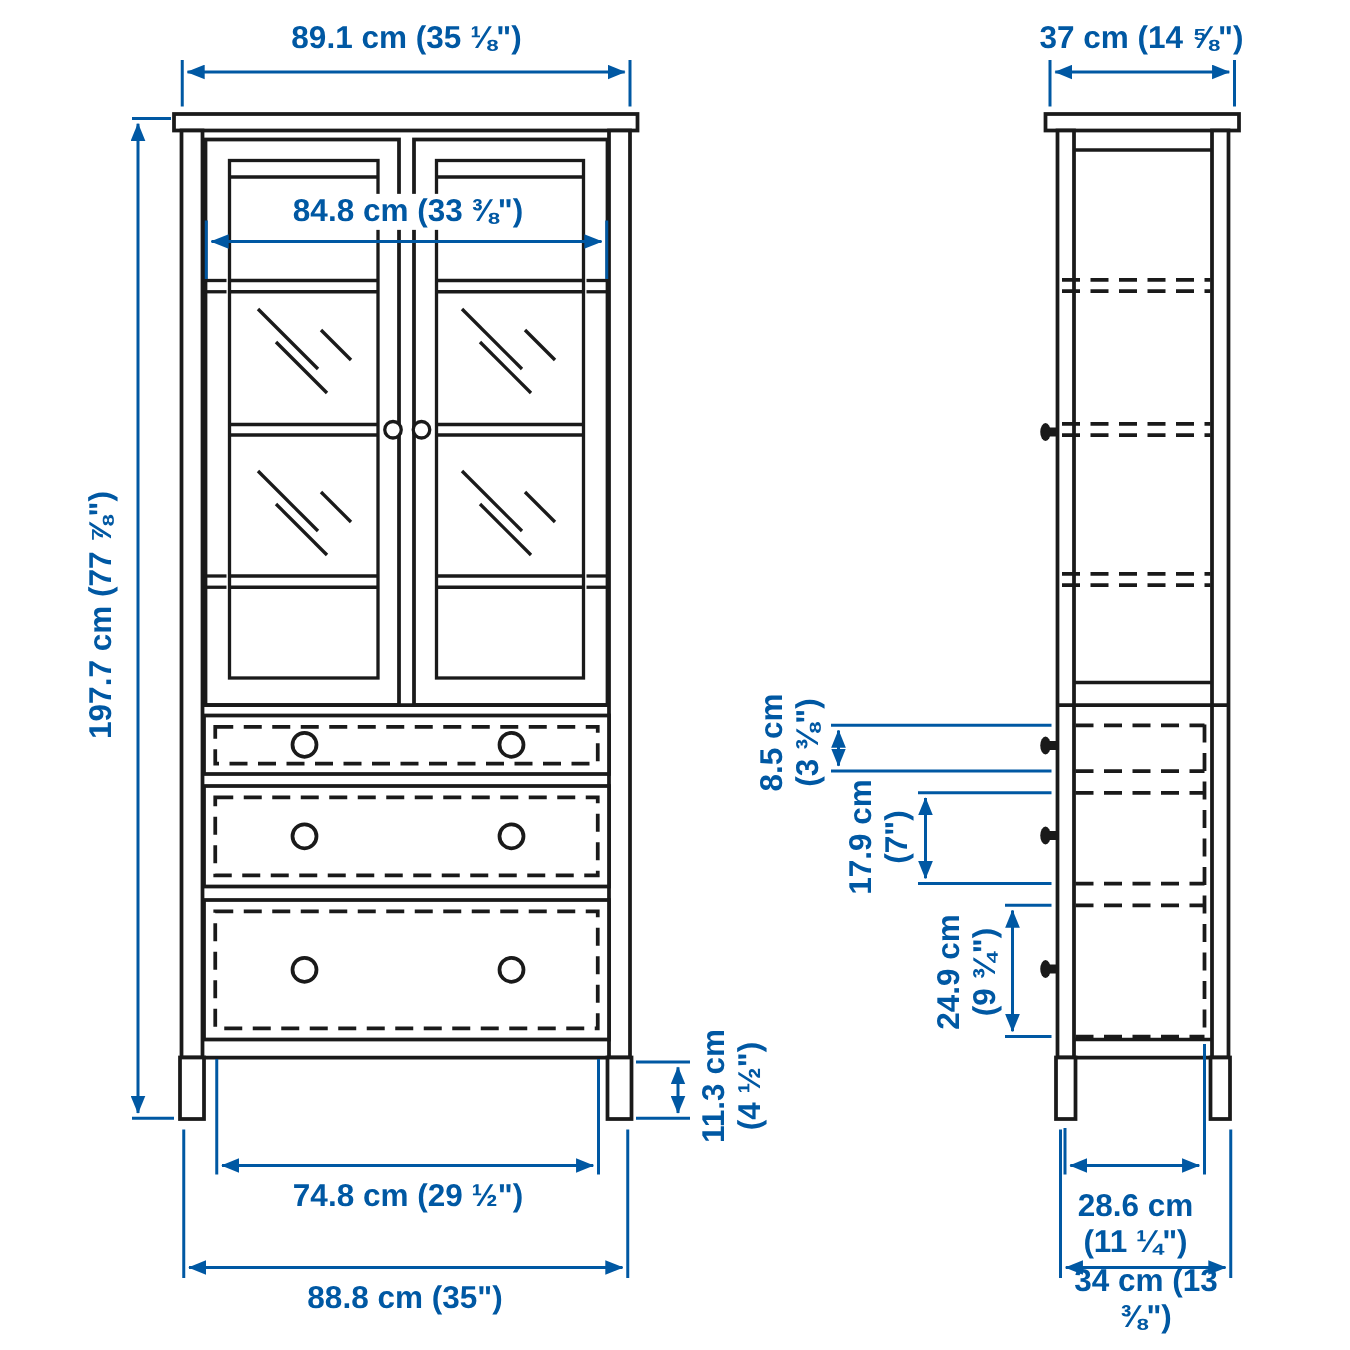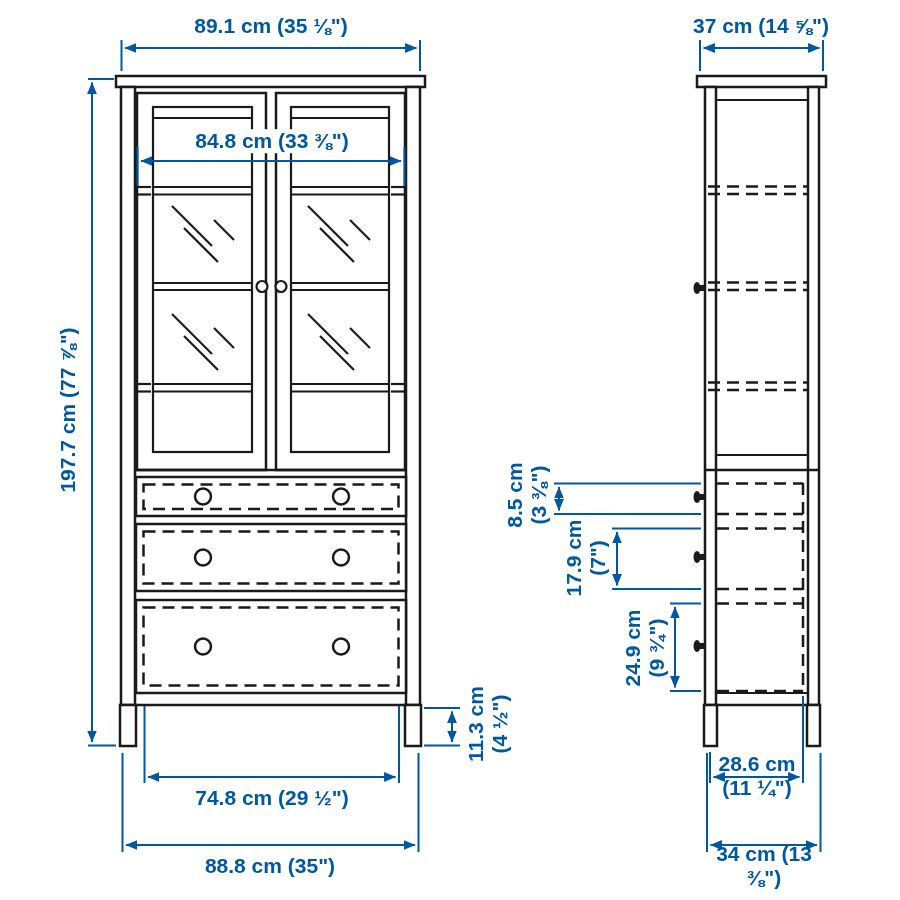--- a/index.html
+++ b/index.html
@@ -233,17 +233,17 @@
   <div class="dim" style="left:272px;top:798px">74.8 cm (29 ½")</div>
   <div class="dim" style="left:270px;top:866px">88.8 cm (35")</div>
 
   <div class="dim" style="left:761px;top:26px">37 cm (14 ⅝")</div>
   <div class="dim rot" style="left:527px;top:495px">8.5 cm
 (3 ⅜")</div>
   <div class="dim rot" style="left:586px;top:558px">17.9 cm
 (7")</div>
   <div class="dim rot" style="left:645px;top:648px">24.9 cm
 (9 ¾")</div>
-  <div class="dim" style="left:757px;top:776px">28.6 cm
+  <div class="dim" style="left:757px;top:816px">28.6 cm
 (11 ¼")</div>
   <div class="dim" style="left:764px;top:866px">34 cm (13 ⅜")</div>
 
 </div>
 
 </body></html>

